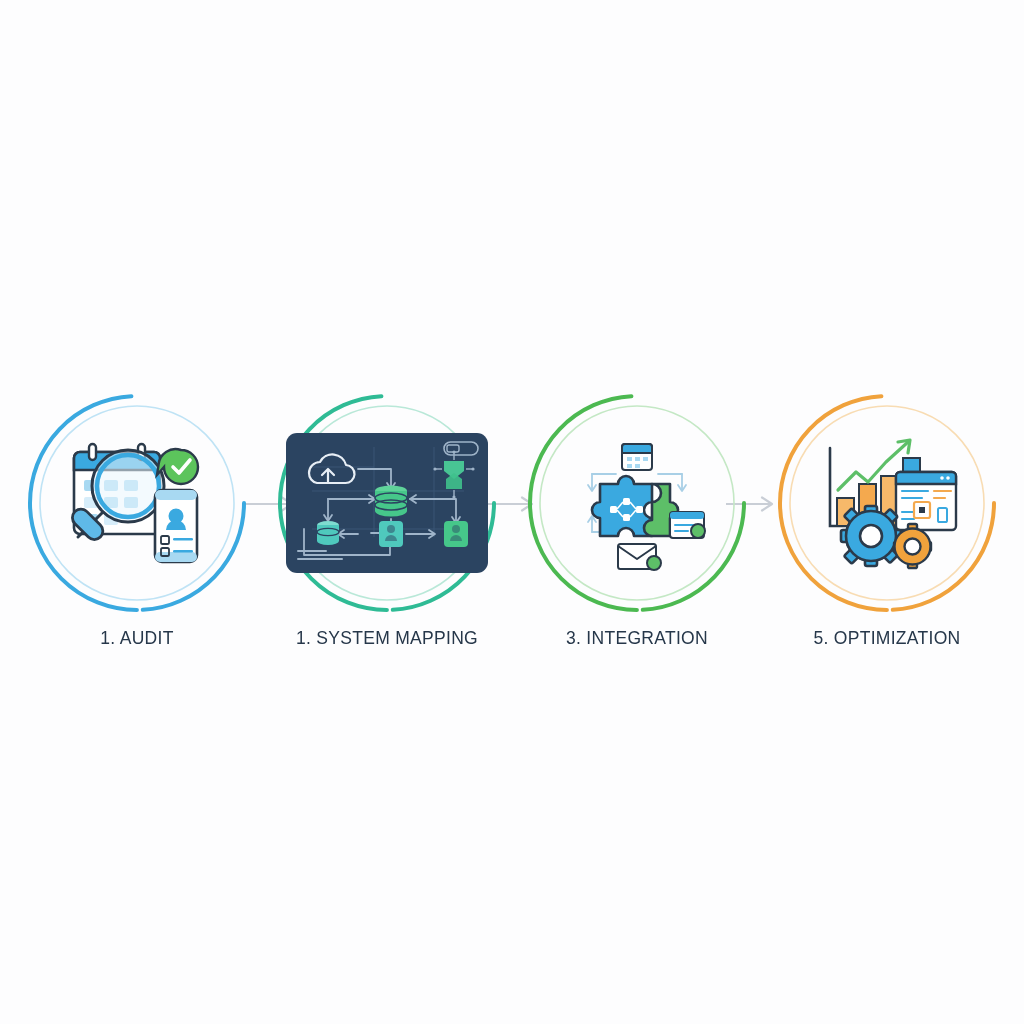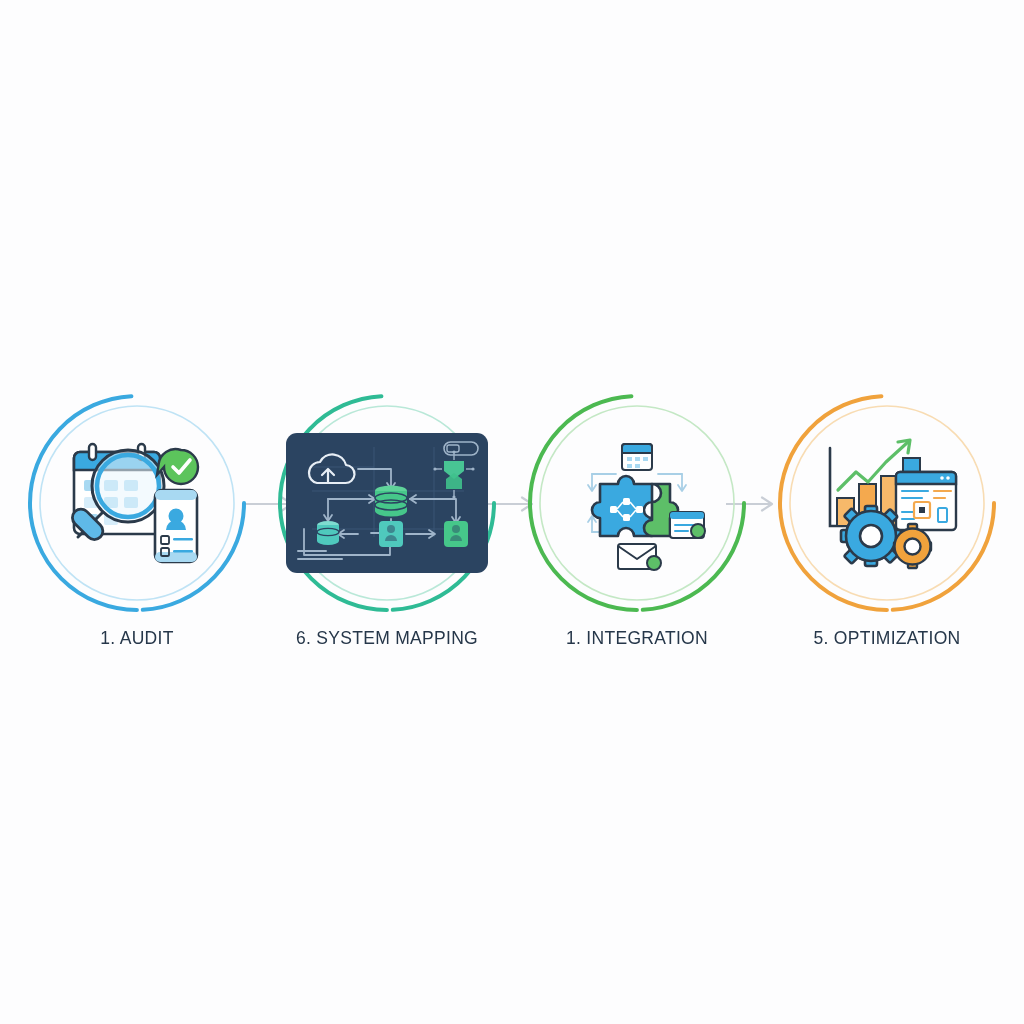--- a/index.html
+++ b/index.html
@@ -222,21 +222,21 @@
               <circle cx="168" cy="64" r="1.6" fill="#9fb4c9"></circle>
             </g>
 
             <g>
               <rect x="158" y="9" width="34" height="13" rx="6.5" fill="none" stroke="#9fb4c9" stroke-width="1.6"></rect>
               <rect x="161" y="12" width="12" height="7" rx="2" fill="none" stroke="#9fb4c9" stroke-width="1.4"></rect>
             </g>
           </svg>
         </div>
       </div>
-      <div class="step-label">6. SYSTEM MAPPING</div>
+      <div class="step-label">1. SYSTEM MAPPING</div>
     </div>
 
     <div class="step">
       <div class="circle-wrap">
         <svg class="ring-svg" viewBox="0 0 222 222">
           <circle cx="111" cy="111" r="107" fill="none" stroke="#4cb951" stroke-width="4" stroke-dasharray="330 6 330" stroke-dashoffset="168" stroke-linecap="round"></circle>
           <circle cx="111" cy="111" r="97" fill="none" stroke="#c4e8c5" stroke-width="1.6"></circle>
         </svg>
         <div class="icon-holder">
           <svg viewBox="0 0 150 150" width="150" height="150">
@@ -289,21 +289,21 @@
               <line x1="113" y1="103" x2="126" y2="103"></line>
             </g>
             <circle cx="136" cy="103" r="7" fill="#5dbf68" stroke="#2b3a4a" stroke-width="2"></circle>
 
             <rect x="56" y="116" width="38" height="25" rx="2.5" fill="#ffffff" stroke="#2b3a4a" stroke-width="2"></rect>
             <polyline points="56,118 75,131 94,118" fill="none" stroke="#2b3a4a" stroke-width="2" stroke-linejoin="round"></polyline>
             <circle cx="92" cy="135" r="7" fill="#5dbf68" stroke="#2b3a4a" stroke-width="2"></circle>
           </svg>
         </div>
       </div>
-      <div class="step-label">1. INTEGRATION</div>
+      <div class="step-label">3. INTEGRATION</div>
     </div>
 
     <div class="step">
       <div class="circle-wrap">
         <svg class="ring-svg" viewBox="0 0 222 222">
           <circle cx="111" cy="111" r="107" fill="none" stroke="#f0a23c" stroke-width="4" stroke-dasharray="330 6 330" stroke-dashoffset="168" stroke-linecap="round"></circle>
           <circle cx="111" cy="111" r="97" fill="none" stroke="#f8dcb3" stroke-width="1.6"></circle>
         </svg>
         <div class="icon-holder">
           <svg viewBox="0 0 150 150" width="150" height="150">

